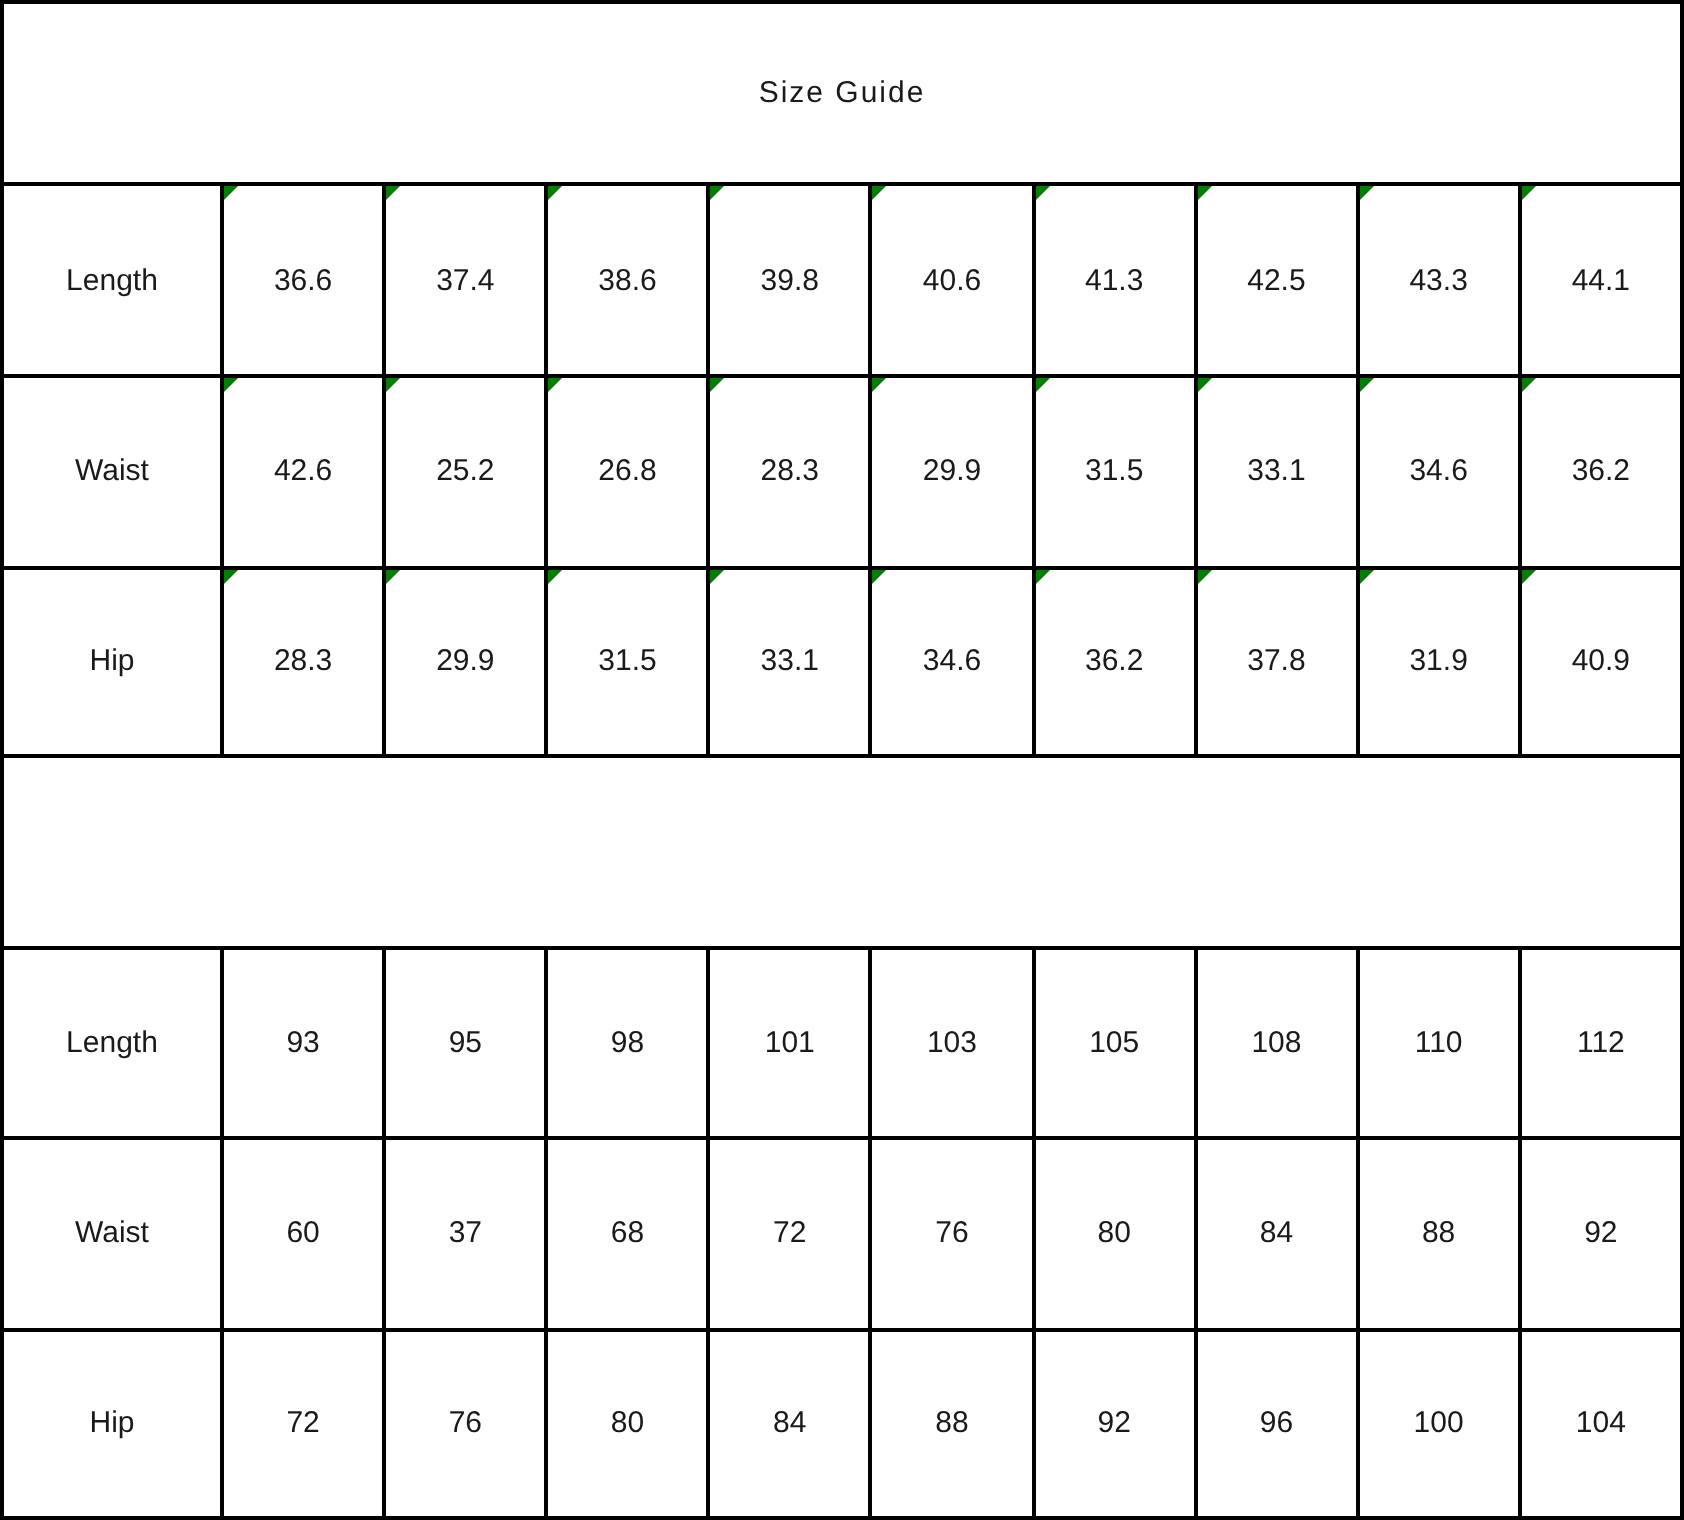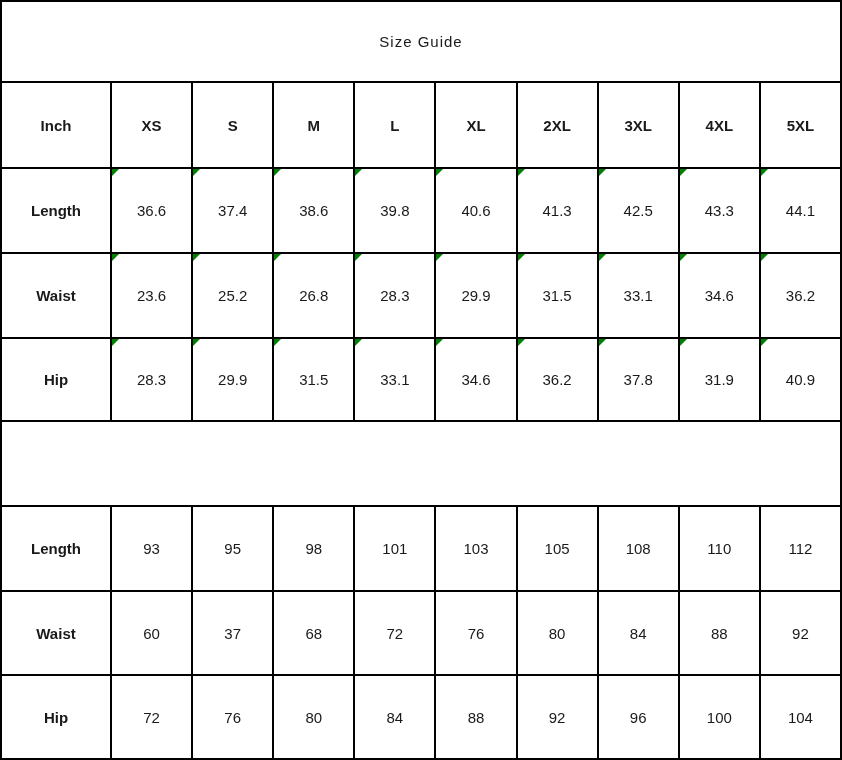--- a/index.html
+++ b/index.html
@@ -37,21 +37,21 @@
     font-family: "Liberation Mono", "DejaVu Sans Mono", monospace;
     font-size: 21px;
     letter-spacing: 1px;
     color: #000000;
   }
   td.hdr {
     font-weight: bold;
     color: #000000;
   }
   td.label {
-    font-weight: bold;
+    font-weight: normal;
     color: #000000;
   }
   td.spacer-cell {
     border-left: 2px solid var(--border-color, #000000);
     border-right: 2px solid var(--border-color, #000000);
   }
   td.footer-cell {
     font-family: "Liberation Mono", "DejaVu Sans Mono", monospace;
     font-size: 15px;
     color: #000000;
@@ -83,49 +83,37 @@
         <col>
         <col>
         <col>
   </colgroup>
 
   <tbody>
         <tr style="height:66px">
     <td colspan="10" class="title-cell">Size Guide</td>
   </tr>
 
-  <tr style="height:70px">
-    <td class="hdr">Inch</td>
-    <td class="hdr">XS</td>
-    <td class="hdr">S</td>
-    <td class="hdr">M</td>
-    <td class="hdr">L</td>
-    <td class="hdr">XL</td>
-    <td class="hdr">2XL</td>
-    <td class="hdr">3XL</td>
-    <td class="hdr">4XL</td>
-    <td class="hdr">5XL</td>
-  </tr>
 
   <tr style="height:69px">
     <td class="label">Length</td>
     <td><span class="tri"></span><span>36.6</span></td>
     <td><span class="tri"></span><span>37.4</span></td>
     <td><span class="tri"></span><span>38.6</span></td>
     <td><span class="tri"></span><span>39.8</span></td>
     <td><span class="tri"></span><span>40.6</span></td>
     <td><span class="tri"></span><span>41.3</span></td>
     <td><span class="tri"></span><span>42.5</span></td>
     <td><span class="tri"></span><span>43.3</span></td>
     <td><span class="tri"></span><span>44.1</span></td>
   </tr>
 
   <tr style="height:69px">
     <td class="label">Waist</td>
-    <td><span class="tri"></span><span>23.6</span></td>
+    <td><span class="tri"></span><span>42.6</span></td>
     <td><span class="tri"></span><span>25.2</span></td>
     <td><span class="tri"></span><span>26.8</span></td>
     <td><span class="tri"></span><span>28.3</span></td>
     <td><span class="tri"></span><span>29.9</span></td>
     <td><span class="tri"></span><span>31.5</span></td>
     <td><span class="tri"></span><span>33.1</span></td>
     <td><span class="tri"></span><span>34.6</span></td>
     <td><span class="tri"></span><span>36.2</span></td>
   </tr>
 

